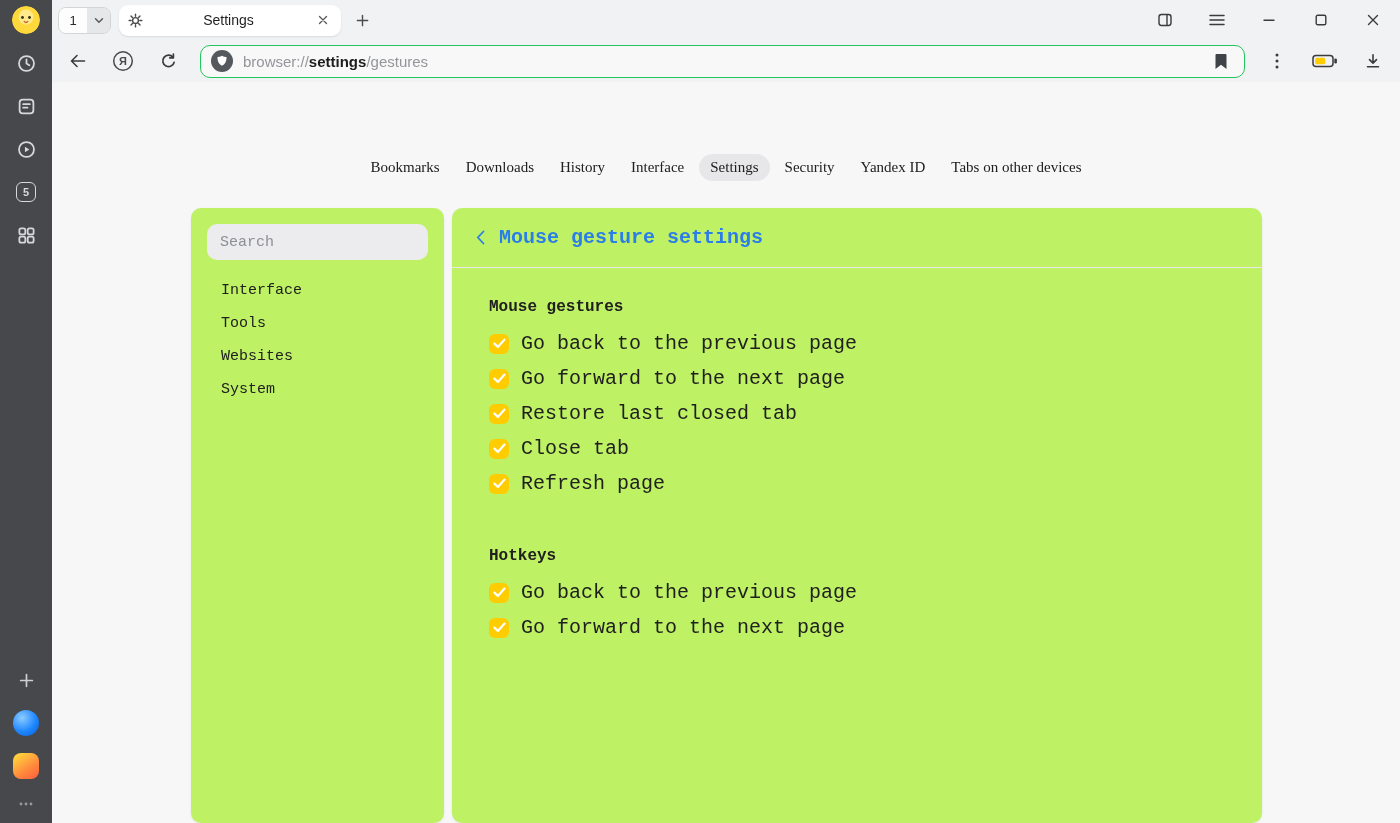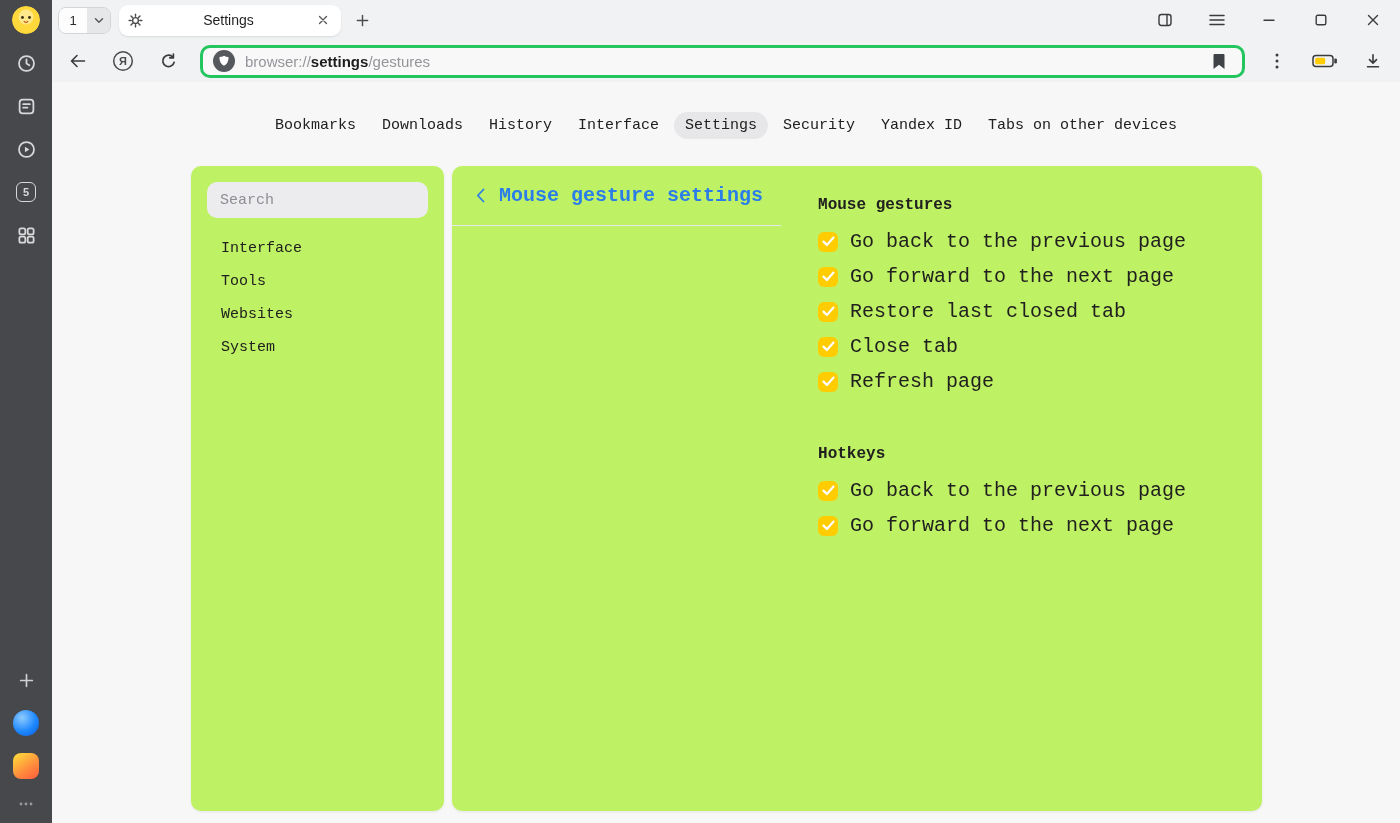--- a/index.html
+++ b/index.html
@@ -44,53 +44,53 @@
     display: flex; align-items: center; padding: 0 9px; gap: 6px;
     box-shadow: 0 1px 2px rgba(0,0,0,0.10); cursor: pointer;
   }
   .tab-title { flex: 1; text-align: center; font-size: 14px; color: #1f1f1f; white-space: nowrap; overflow: hidden; }
   .icon-btn { border: none; background: transparent; display: flex; align-items: center; justify-content: center; cursor: pointer; width: 26px; height: 26px; }
   .strip-right { margin-left: auto; display: flex; align-items: center; gap: 26px; }
 
   
   .toolbar { height: 42px; display: flex; align-items: center; padding: 0 14px 0 13px; gap: 19px; background: #f1f2f3; }
   .omnibox {
-    flex: 1; height: 33px; background: #f8f8f9; border: 3px solid #22c55e;
+    flex: 1; height: 33px; background: #f8f8f9; border: 1px solid #22c55e;
     border-radius: 10px; display: flex; align-items: center; padding: 0 10px; gap: 10px;
   }
   .site-badge { width: 22px; height: 22px; border-radius: 50%; background: #55585c; display: flex; align-items: center; justify-content: center; flex-shrink: 0; }
   .url { font-size: 15px; white-space: nowrap; overflow: hidden; }
   .url .dim { color: #939599; }
   .url .host { color: #1d1d1d; font-weight: 700; }
   .omni-right { margin-left: auto; display: flex; align-items: center; }
 
   
   .content { flex: 1; background: #f7f7f8; display: flex; flex-direction: column; min-height: 0; }
   .settings-nav { margin-top: 30px; display: flex; justify-content: center; align-items: center; gap: 4px; }
   .nav-item {
-    border: none; background: transparent; font-family: Liberation Mono, monospace;
-    font-size: 15px; color: #21201f; padding: 5px 11px; border-radius: 15px; cursor: pointer; white-space: nowrap;
+    border: none; background: transparent; font-family: Liberation Serif, serif;
+    font-size: 15px; color: #21201f; padding: 5px 11px; border-radius: 15px; cursor: pointer; white-space: nowrap; margin-top: 42px;
   }
   .nav-item.active { background: #e7e7e9; }
 
   .cards { display: flex; gap: 8px; margin: 27px 138px 0 139px; height: 645px; }
   .card { background: #bef264; border-radius: 10px; box-shadow: 0 1px 3px rgba(0,0,0,0.07); font-family: Liberation Mono, monospace; }
 
   
   .side-card { width: 253px; flex-shrink: 0; padding: 16px; }
   .search-input {
     width: 100%; height: 36px; background: #ececee; border: none; border-radius: 10px;
     padding: 0 13px; font-family: inherit; font-size: 15px; color: #21201f; outline: none;
   }
   .search-input::placeholder { color: #8c8f94; }
   .side-menu { margin-top: 14px; display: flex; flex-direction: column; }
   .side-menu-item { padding: 8px 14px; font-size: 15px; color: #21201f; border-radius: 8px; cursor: pointer; }
 
   
-  .detail-card { flex: 1; display: flex; flex-direction: row; overflow: hidden; }
+  .detail-card { flex: 1; display: flex; flex-direction: column; overflow: hidden; }
   .detail-header { height: 60px; flex-shrink: 0; display: flex; align-items: center; padding: 0 18px; gap: 9px; border-bottom: 1px solid #e8e8ea; }
   .back-btn { border: none; background: transparent; cursor: pointer; width: 20px; height: 24px; display: flex; align-items: center; justify-content: center; }
   .detail-title { font-size: 20px; color: #2b7de9; }
   .detail-body { padding: 30px 37px; overflow: hidden; }
   .section-heading { font-size: 16px; font-weight: 700; color: #21201f; margin: 0 0 10px; }
   .section + .section .section-heading { margin-top: 46px; }
   .option-row { display: flex; align-items: center; gap: 12px; height: 35px; cursor: pointer; }
   .checkbox {
     width: 20px; height: 20px; border-radius: 6px; background: #ffcc00;
     display: flex; align-items: center; justify-content: center; flex-shrink: 0;

